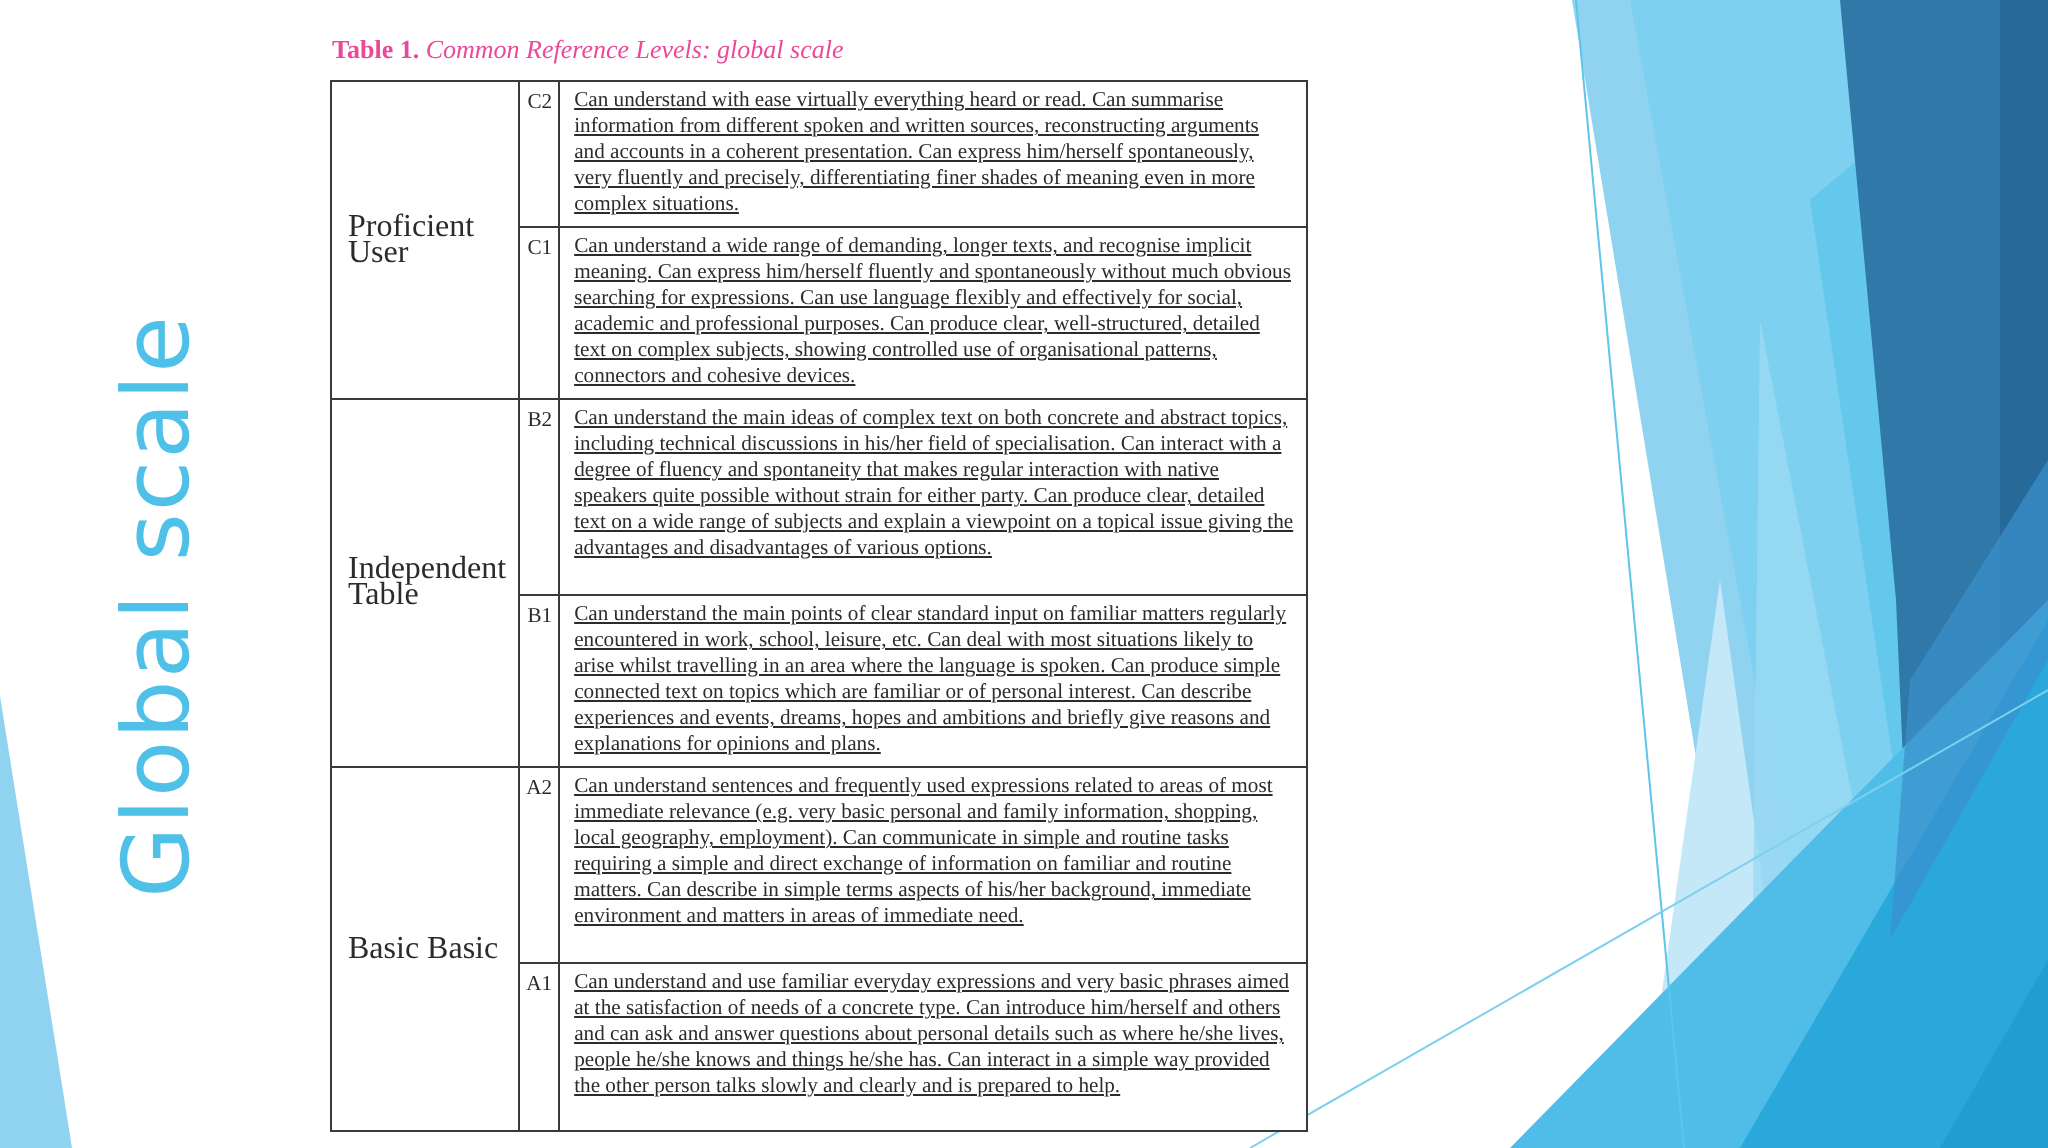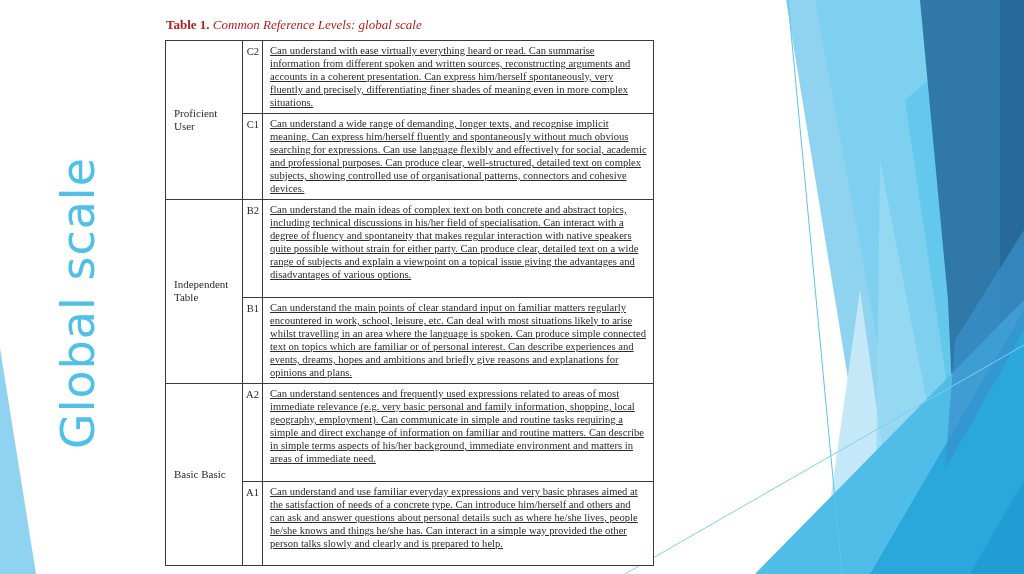--- a/index.html
+++ b/index.html
@@ -14,38 +14,38 @@
     left: 78px; top: 303px;
     transform: translate(-50%, -50%) rotate(-90deg);
     white-space: nowrap;
     font-family: "DejaVu Sans", "Liberation Sans", sans-serif;
     font-size: 46px;
     letter-spacing: 1px;
     color: #4fc0e8;
   }
   .table-caption {
     position: absolute; left: 166px; top: 17px;
-    font-size: 13px; color: #b91c1c;
+    font-size: 13px; color: #ec4899;
   }
   .table-caption .bold { font-weight: bold; }
   .table-caption .it { font-style: italic; }
   table.levels {
     position: absolute; left: 165px; top: 40px;
     width: 489px;
     border-collapse: collapse;
     font-size: 10.6px; line-height: 13px;
     color: #2b2b2b;
     background: #ffffff;
   }
   table.levels td {
     border: 1.6px solid #3a3a3a;
     vertical-align: top;
     padding: 3px 6px 4px 7px;
   }
-  td.group { width: 62px; vertical-align: middle !important; padding-left: 8px !important; font-size: 11px; line-height: 13px; }
+  td.group { width: 62px; vertical-align: middle !important; padding-left: 8px !important; font-size: 16px; line-height: 13px; }
   td.level { width: 13px; text-align: right; padding: 4px 3px !important; }
   td.desc { text-align: left; text-decoration: underline; }
   .row-c2 td.desc { height: 65px; }
   .row-c1 td.desc { height: 76px; }
   .row-b2 td.desc { height: 90px; }
   .row-b1 td.desc { height: 77px; }
   .row-a2 td.desc { height: 90px; margin-top: 20px; }
   .row-a1 td.desc { height: 76px; }
 </style>
 </head>

